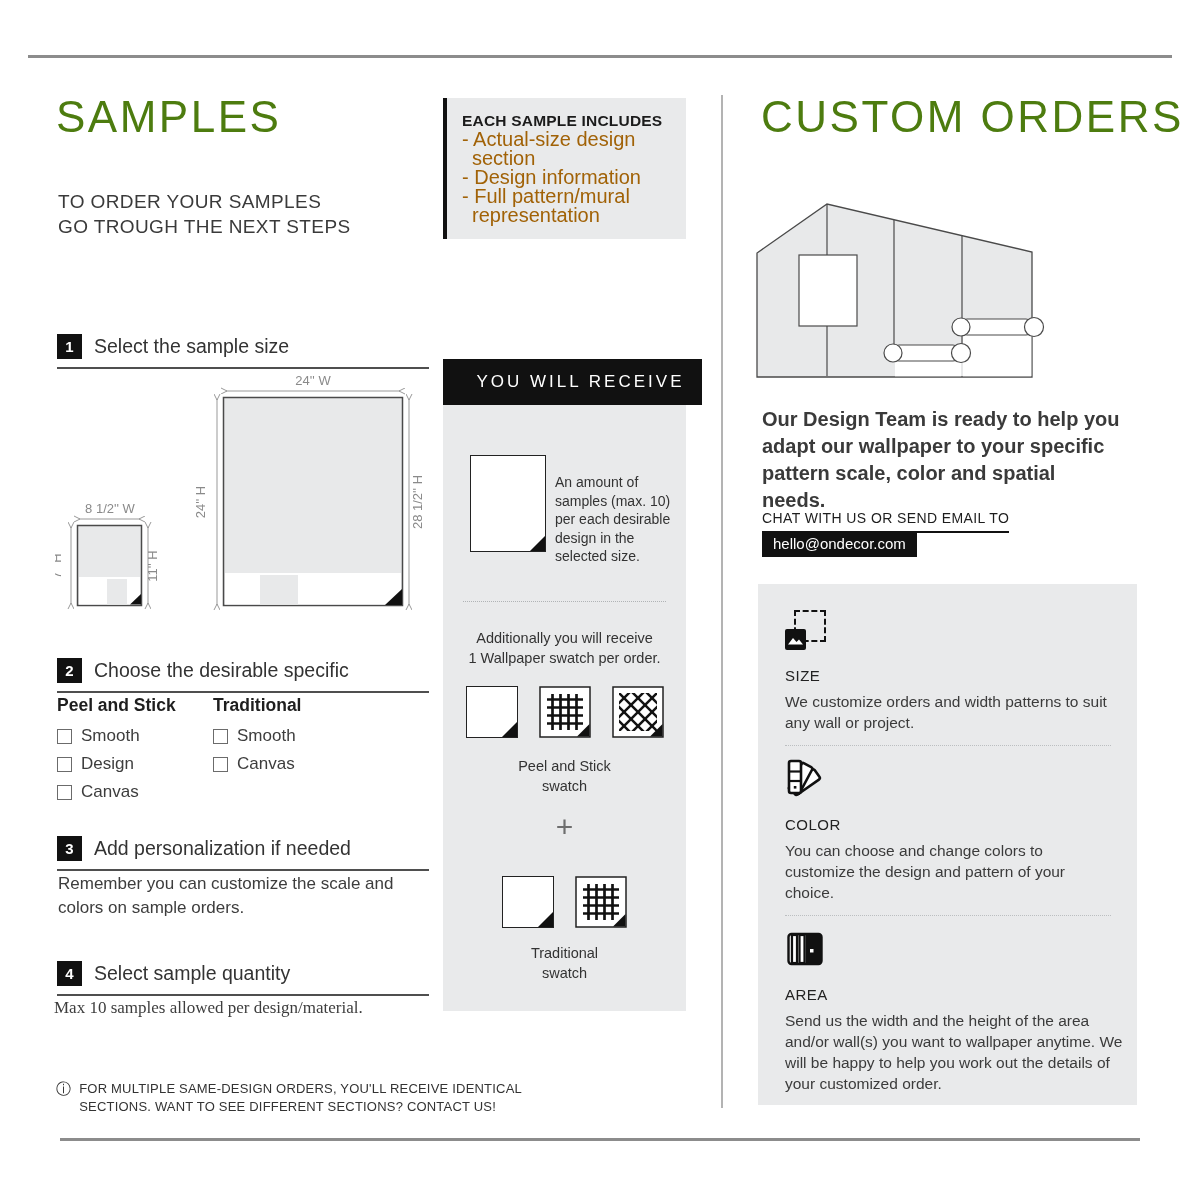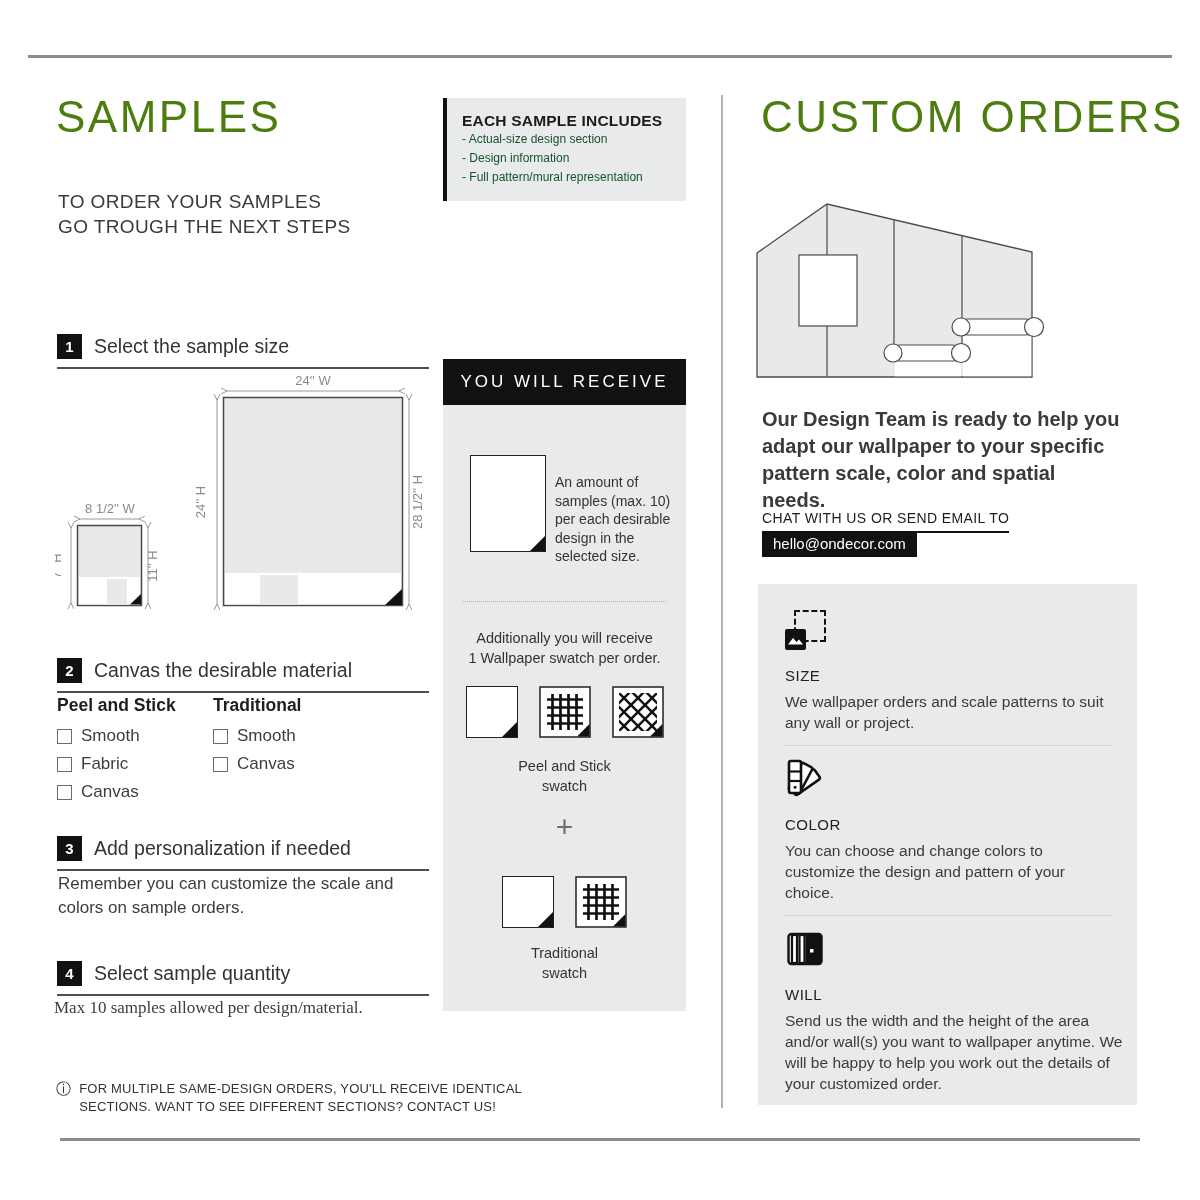--- a/index.html
+++ b/index.html
@@ -33,25 +33,25 @@
   .checkbox{width:13px;height:13px;border:1.5px solid #6b6b6b;display:inline-block;flex:0 0 13px;}
 
   
   .footnote{display:flex;gap:8px;font-size:13px;letter-spacing:0.2px;color:#333;line-height:18px;}
   .info-ic{font-size:15px;color:#333;line-height:17px;}
 
   
   .includes-box{left:443px;top:98px;width:243px;box-sizing:border-box;background:#e9eaeb;
                 border-left:4px solid #111;padding:14px 12px 14px 15px;}
   .includes-title{font-size:15.5px;font-weight:600;letter-spacing:0.2px;color:#1b1b1b;}
-  .includes-item{font-size:12px;line-height:19px;color:#14532d;padding-left:10px;text-indent:-10px;}
+  .includes-item{font-size:20px;line-height:19px;color:#a16207;padding-left:10px;text-indent:-10px;}
 
   
   .ywr-header{left:443px;top:359px;width:243px;height:46px;background:#111;color:#fff;
-              display:flex;align-items:center;justify-content:center;font-size:17px;letter-spacing:3px;}
+              display:flex;align-items:center;justify-content:center;font-size:17px;letter-spacing:3px;padding-left:16px;}
   .ywr-panel{left:443px;top:405px;width:243px;height:606px;background:#e9eaeb;}
   .sheet{left:27px;top:50px;width:74px;height:95px;background:#fff;border:1.5px solid #222;}
   .fold::after{content:"";position:absolute;right:0;bottom:0;width:0;height:0;
                border-left:15px solid transparent;border-bottom:15px solid #111;}
   .sheet-text{left:112px;top:68px;width:124px;font-size:14px;line-height:18.5px;color:#333;}
   .dotted{border-top:1.5px dotted #b0b3b5;}
   .center-text{text-align:center;font-size:14.5px;line-height:19.5px;color:#333;}
   .swatch-row{display:flex;justify-content:center;gap:21px;width:243px;}
   .swatch-plain{position:relative;width:52px;height:52px;box-sizing:border-box;
                 background:#fff;border:1.5px solid #222;}
@@ -131,33 +131,33 @@
     <line x1="24" y1="147" x2="85" y2="147" stroke="#999" stroke-width="1" marker-start="url(#arrS)" marker-end="url(#arr)"></line>
     <line x1="16" y1="155" x2="16" y2="232" stroke="#999" stroke-width="1" marker-start="url(#arrS)" marker-end="url(#arr)"></line>
     <line x1="93" y1="155" x2="93" y2="232" stroke="#999" stroke-width="1" marker-start="url(#arrS)" marker-end="url(#arr)"></line>
     <text x="55" y="141" text-anchor="middle" font-size="13" fill="#8a8a8a">8 1/2'' W</text>
     <text x="6" y="194" text-anchor="middle" font-size="13" fill="#8a8a8a" transform="rotate(-90 6 194)">7'' H</text>
     <text x="102" y="194" text-anchor="middle" font-size="13" fill="#8a8a8a" transform="rotate(-90 102 194)">11'' H</text>
   </svg>
 
   <div class="abs step-head" style="left:57px;top:658px;">
     <div class="step-num">2</div>
-    <div class="step-label">Canvas the desirable material</div>
+    <div class="step-label">Choose the desirable specific</div>
   </div>
 
   <div class="abs" style="left:57px;top:695px;width:372px;height:125px;">
     <div class="mat-col" style="left:0;">
       <div class="mat-title">Peel and Stick</div>
       <div class="mat-opt">
         <span class="checkbox"></span>
         <span>Smooth</span>
       </div>
       <div class="mat-opt">
         <span class="checkbox"></span>
-        <span>Fabric</span>
+        <span>Design</span>
       </div>
       <div class="mat-opt">
         <span class="checkbox"></span>
         <span>Canvas</span>
       </div>
     </div>
     <div class="mat-col" style="left:156px;">
       <div class="mat-title">Traditional</div>
       <div class="mat-opt">
         <span class="checkbox"></span>
@@ -321,21 +321,21 @@
       <div class="size-icon-wrap">
         <div class="size-icon-dash"></div>
         <div class="size-icon-img">
           <svg width="21" height="21" viewBox="0 0 21 21">
             <path d="M3 15.5 L8 9 L11.5 13 L14 10.5 L18 15.5 Z" fill="#fff"></path>
           </svg>
         </div>
       </div>
     </div>
     <div class="feat-name">SIZE</div>
-    <div class="feat-body">We wallpaper orders and scale patterns to suit any wall or project.</div>
+    <div class="feat-body">We customize orders and width patterns to suit any wall or project.</div>
     <div class="feat-div dotted"></div>
 
     <div class="feat-icon">
       <svg width="44" height="40" viewBox="0 0 44 40">
         <g fill="#fff" stroke="#111" stroke-width="2.6">
           <rect x="4" y="3" width="12" height="30" rx="2" transform="rotate(55 10 30)"></rect>
           <rect x="4" y="3" width="12" height="30" rx="2" transform="rotate(28 10 30)"></rect>
           <rect x="4" y="2" width="12" height="32" rx="2"></rect>
         </g>
         <g stroke="#111" stroke-width="2.2">
@@ -351,18 +351,18 @@
 
     <div class="feat-icon">
       <svg width="40" height="40" viewBox="0 0 40 40">
         <rect x="20.5" y="6" width="15.5" height="28" fill="#111"></rect>
         <rect x="7" y="6" width="5" height="28" fill="#fff" stroke="#111" stroke-width="2.2"></rect>
         <rect x="14.5" y="6" width="5" height="28" fill="#fff" stroke="#111" stroke-width="2.2"></rect>
         <rect x="25" y="20" width="3.5" height="3.5" fill="#fff"></rect>
         <rect x="3.5" y="5" width="33" height="30" rx="3" fill="none" stroke="#111" stroke-width="2.4"></rect>
       </svg>
     </div>
-    <div class="feat-name">WILL</div>
+    <div class="feat-name">AREA</div>
     <div class="feat-body" style="width:345px;">Send us the width and the height of the area and/or wall(s) you want to wallpaper anytime. We will be happy to help you work out the details of your customized order.</div>
 
   </div>
 
 </div>
 
 </body></html>

